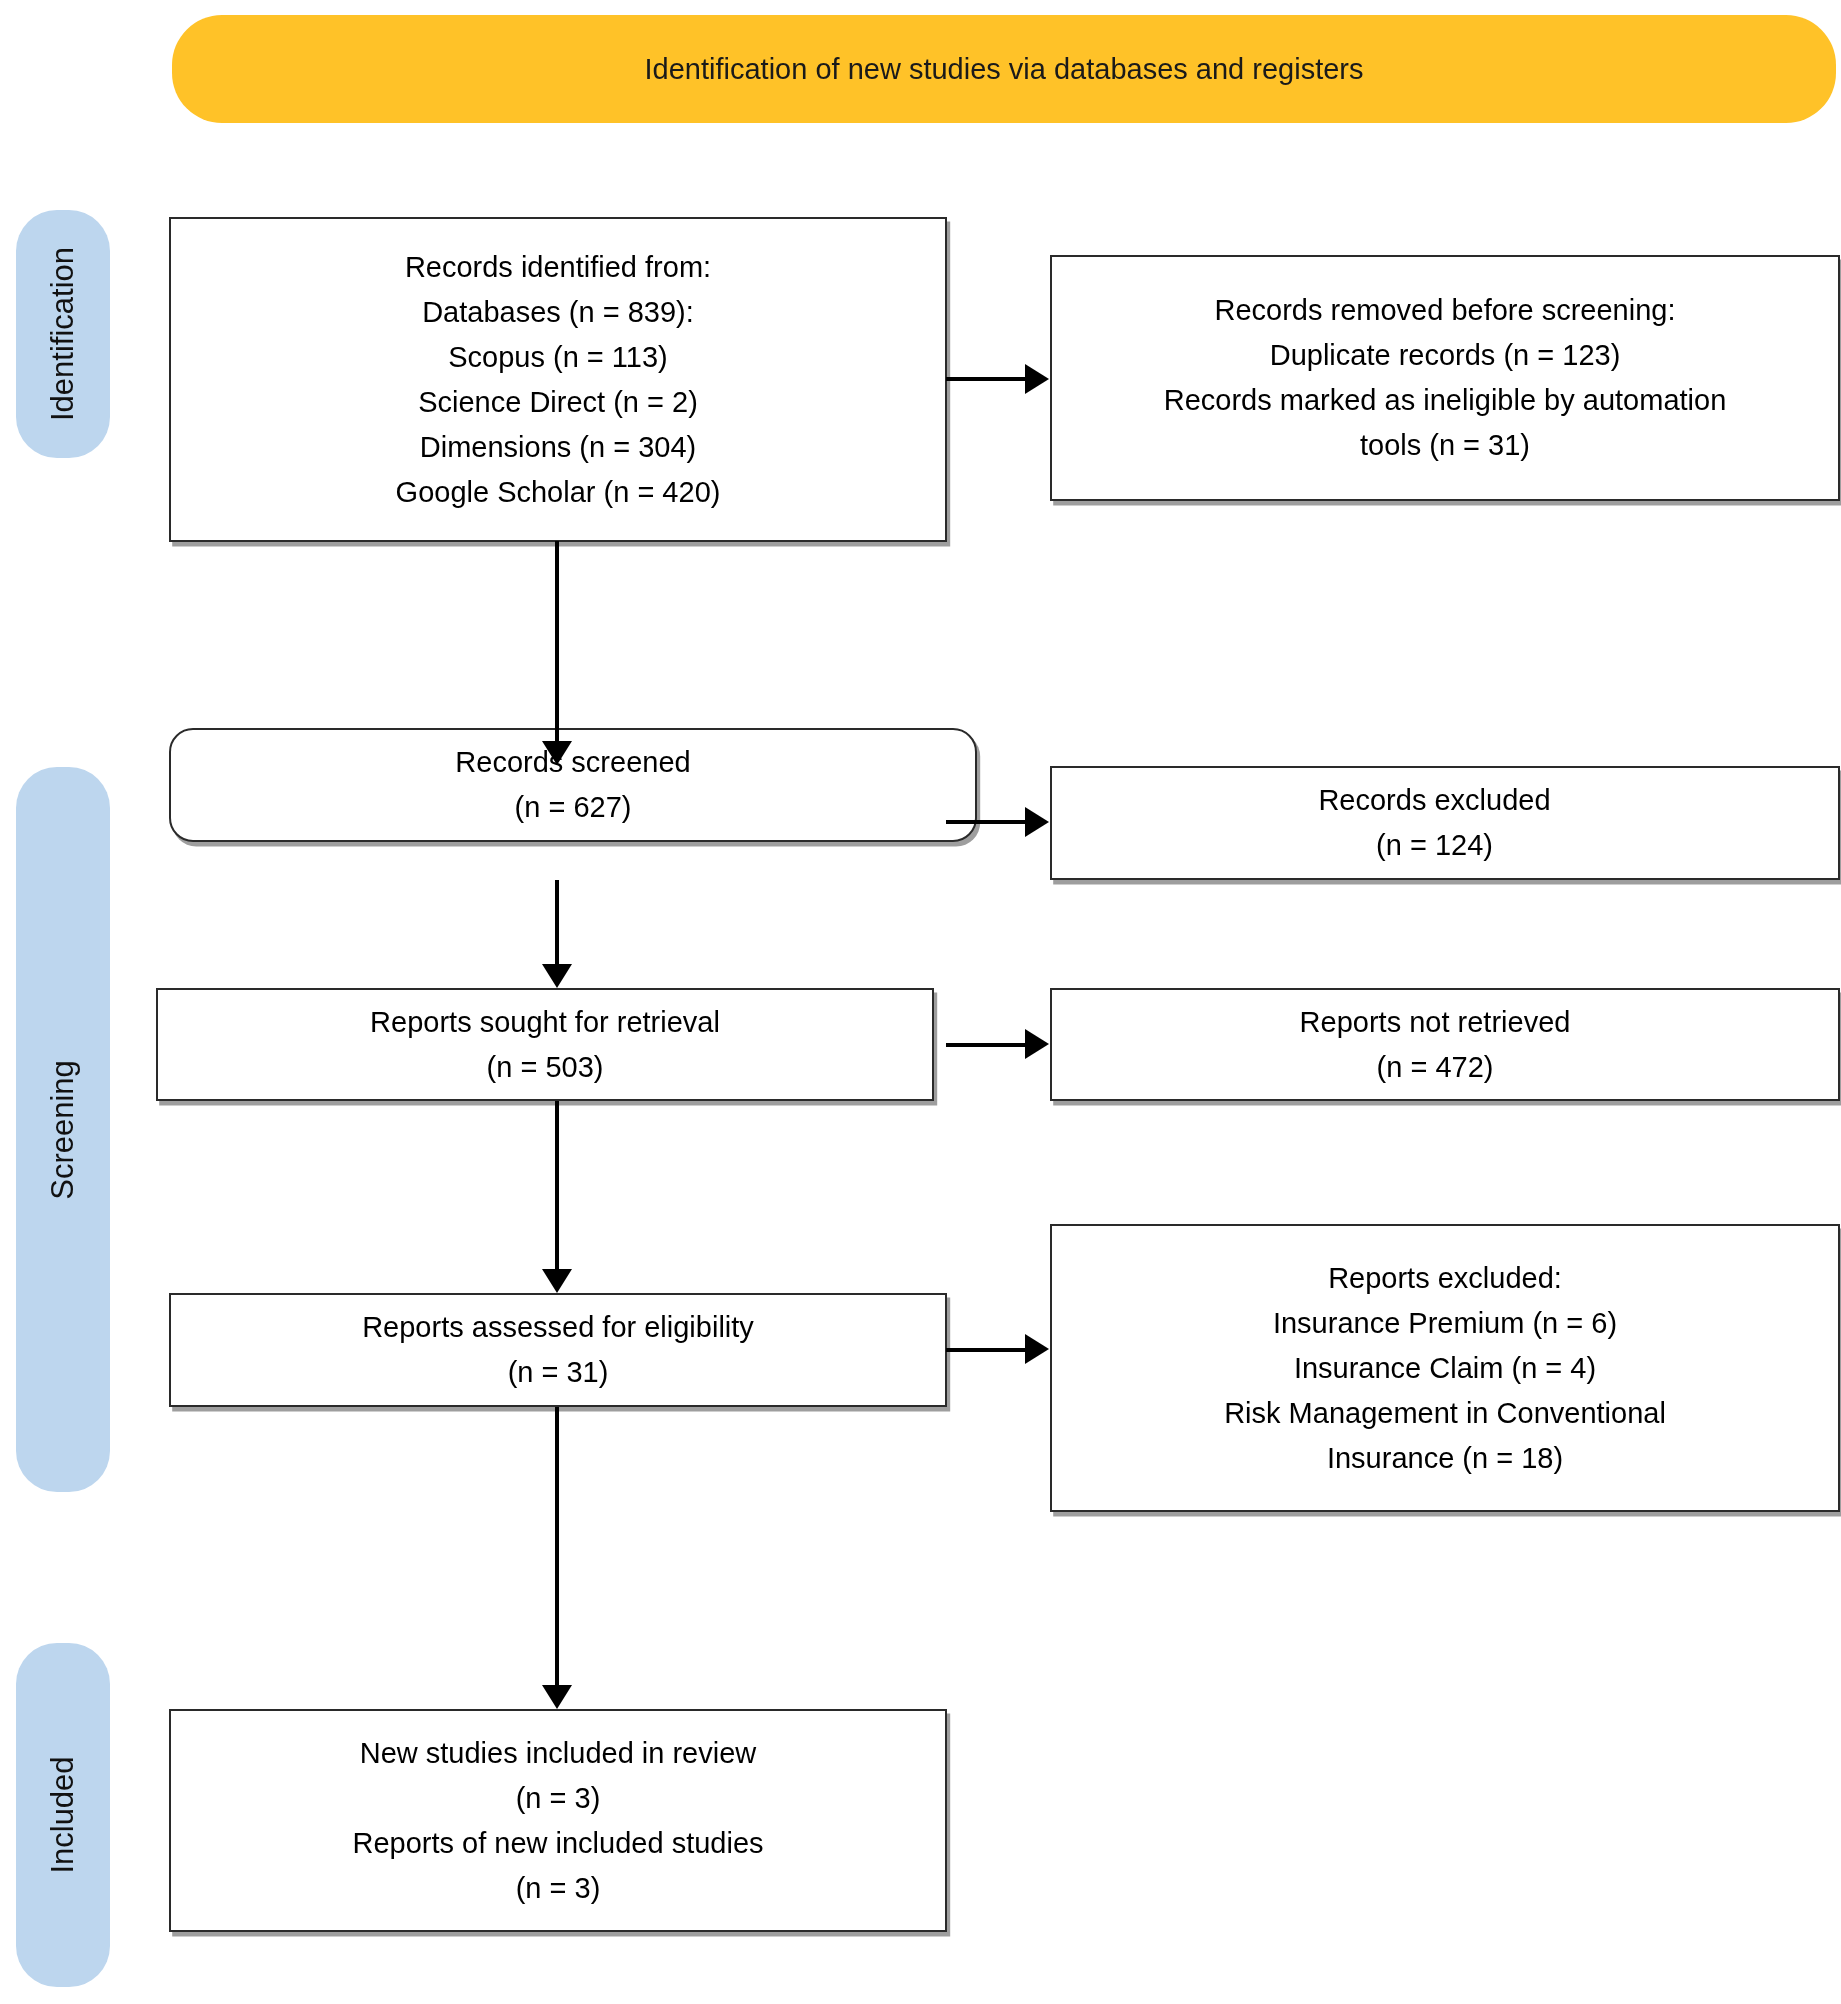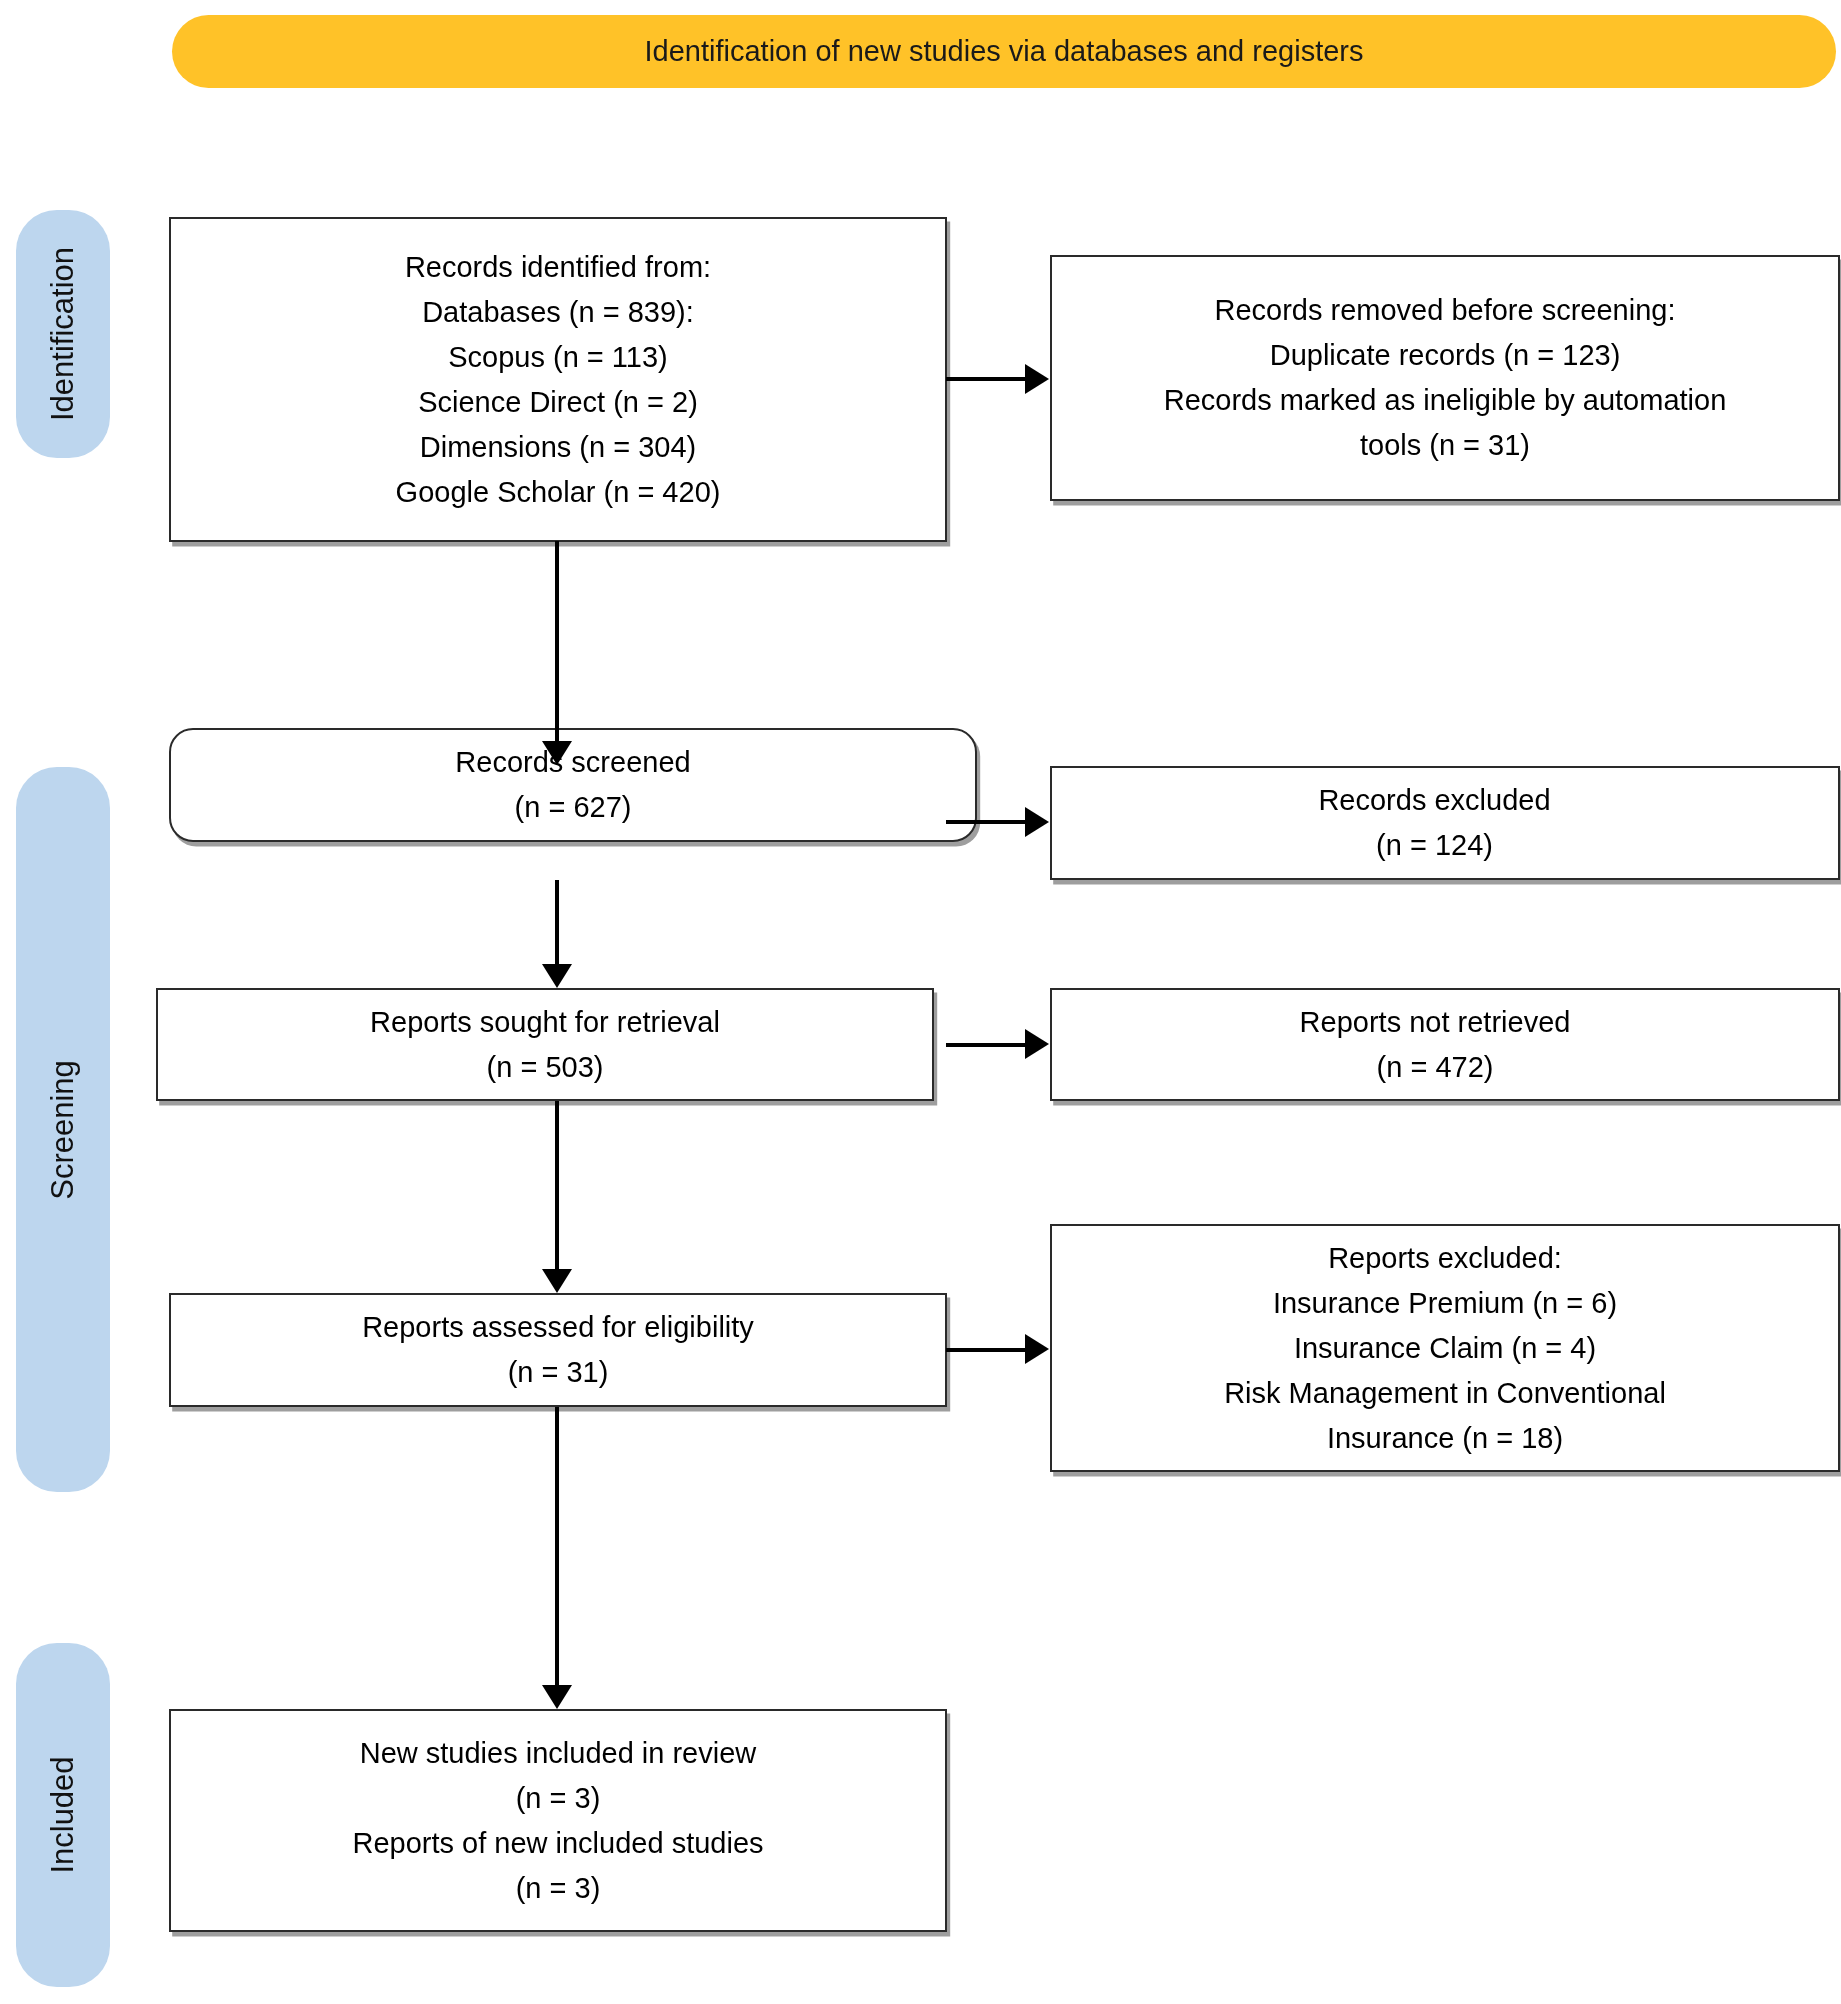--- a/index.html
+++ b/index.html
@@ -7,21 +7,21 @@
     width: 1842px; height: 2005px;
     background: #ffffff;
     font-family: "Liberation Sans", sans-serif;
     position: relative;
     color: #000;
   }
 
   
   .banner {
     position: absolute;
-    left: 172px; top: 15.3px; width: 1664px; height: 73px;
+    left: 172px; top: 15.3px; width: 1664px; height: 108px;
     background: var(--banner-bg, #FFC228);
     border-radius: 50px;
     display: flex; align-items: center; justify-content: center;
     font-size: 29px; color: #1a1a1a;
   }
 
   
   .stage {
     position: absolute;
     left: 16px; width: 94px;
@@ -52,21 +52,21 @@
     font-size: 29px; line-height: 45px;
     padding: 6.4px 32px;
   }
   #box-records-identified    { left: 169px;  top: 217px;  width: 778px; height: 325px; }
   #box-records-removed       { left: 1050px; top: 255px;  width: 790px; height: 246px; }
   #box-records-screened      { left: 169px;  top: 728px; width: 808px; height: 114px; border-radius: 24px; }
   #box-records-excluded      { left: 1050px; top: 766px; width: 790px; height: 114px; padding-left: 11px; }
   #box-reports-sought        { left: 156px;  top: 988px; width: 778px; height: 113px; }
   #box-reports-not-retrieved { left: 1050px; top: 988px; width: 790px; height: 113px; padding-left: 12px; }
   #box-reports-assessed      { left: 169px;  top: 1293px; width: 778px; height: 114px; }
-  #box-reports-excluded      { left: 1050px; top: 1224px; width: 790px; height: 248px; }
+  #box-reports-excluded      { left: 1050px; top: 1224px; width: 790px; height: 288px; }
   #box-new-studies           { left: 169px;  top: 1709px; width: 778px; height: 223px; text-align: right; }
 
   
   .vline {
     position: absolute; left: 555px; width: 3.8px;
     background: var(--arrow, #000);
   }
   .vhead {
     position: absolute; left: 542px; width: 0; height: 0;
     border-left: 15.3px solid transparent;

